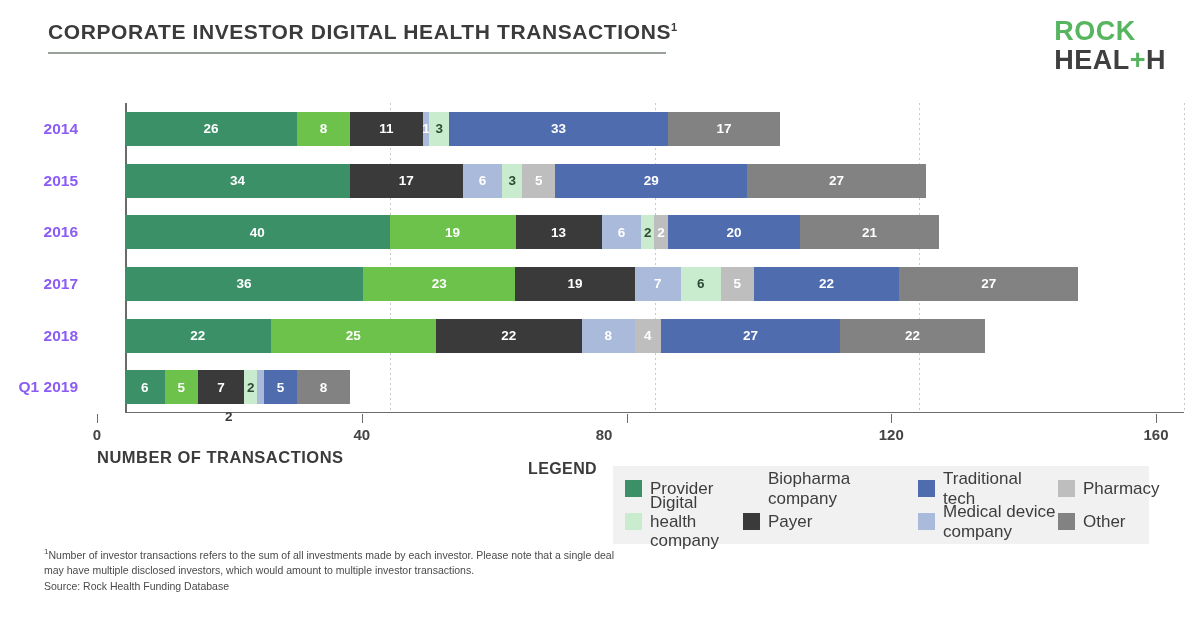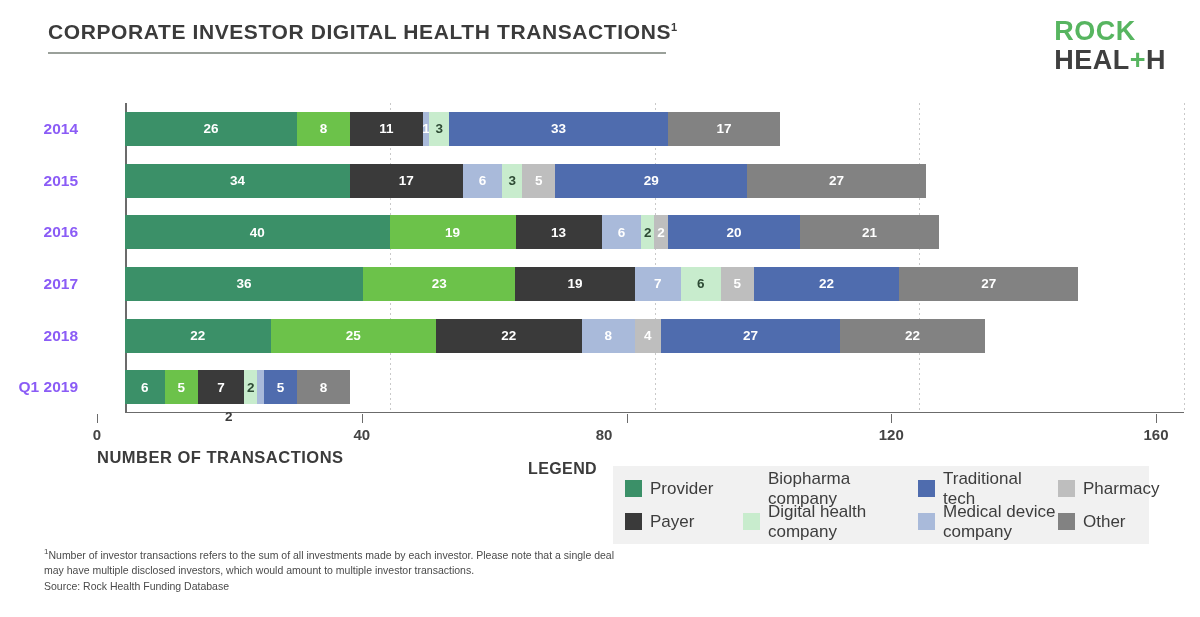--- a/index.html
+++ b/index.html
@@ -182,26 +182,26 @@
       </div>
       <div class="legend-item">
         <span class="swatch" style="background: rgb(79, 108, 174);"></span>
         <span class="legend-label">Traditional tech</span>
       </div>
       <div class="legend-item">
         <span class="swatch" style="background: rgb(190, 190, 190);"></span>
         <span class="legend-label">Pharmacy</span>
       </div>
       <div class="legend-item">
+        <span class="swatch" style="background: rgb(200, 236, 205);"></span>
+        <span class="legend-label">Digital health company</span>
+      </div>
+      <div class="legend-item">
         <span class="swatch" style="background: rgb(58, 58, 58);"></span>
         <span class="legend-label">Payer</span>
-      </div>
-      <div class="legend-item">
-        <span class="swatch" style="background: rgb(200, 236, 205);"></span>
-        <span class="legend-label">Digital health company</span>
       </div>
       <div class="legend-item">
         <span class="swatch" style="background: rgb(169, 186, 218);"></span>
         <span class="legend-label">Medical device company</span>
       </div>
       <div class="legend-item">
         <span class="swatch" style="background: rgb(130, 130, 130);"></span>
         <span class="legend-label">Other</span>
       </div>
     </div>

